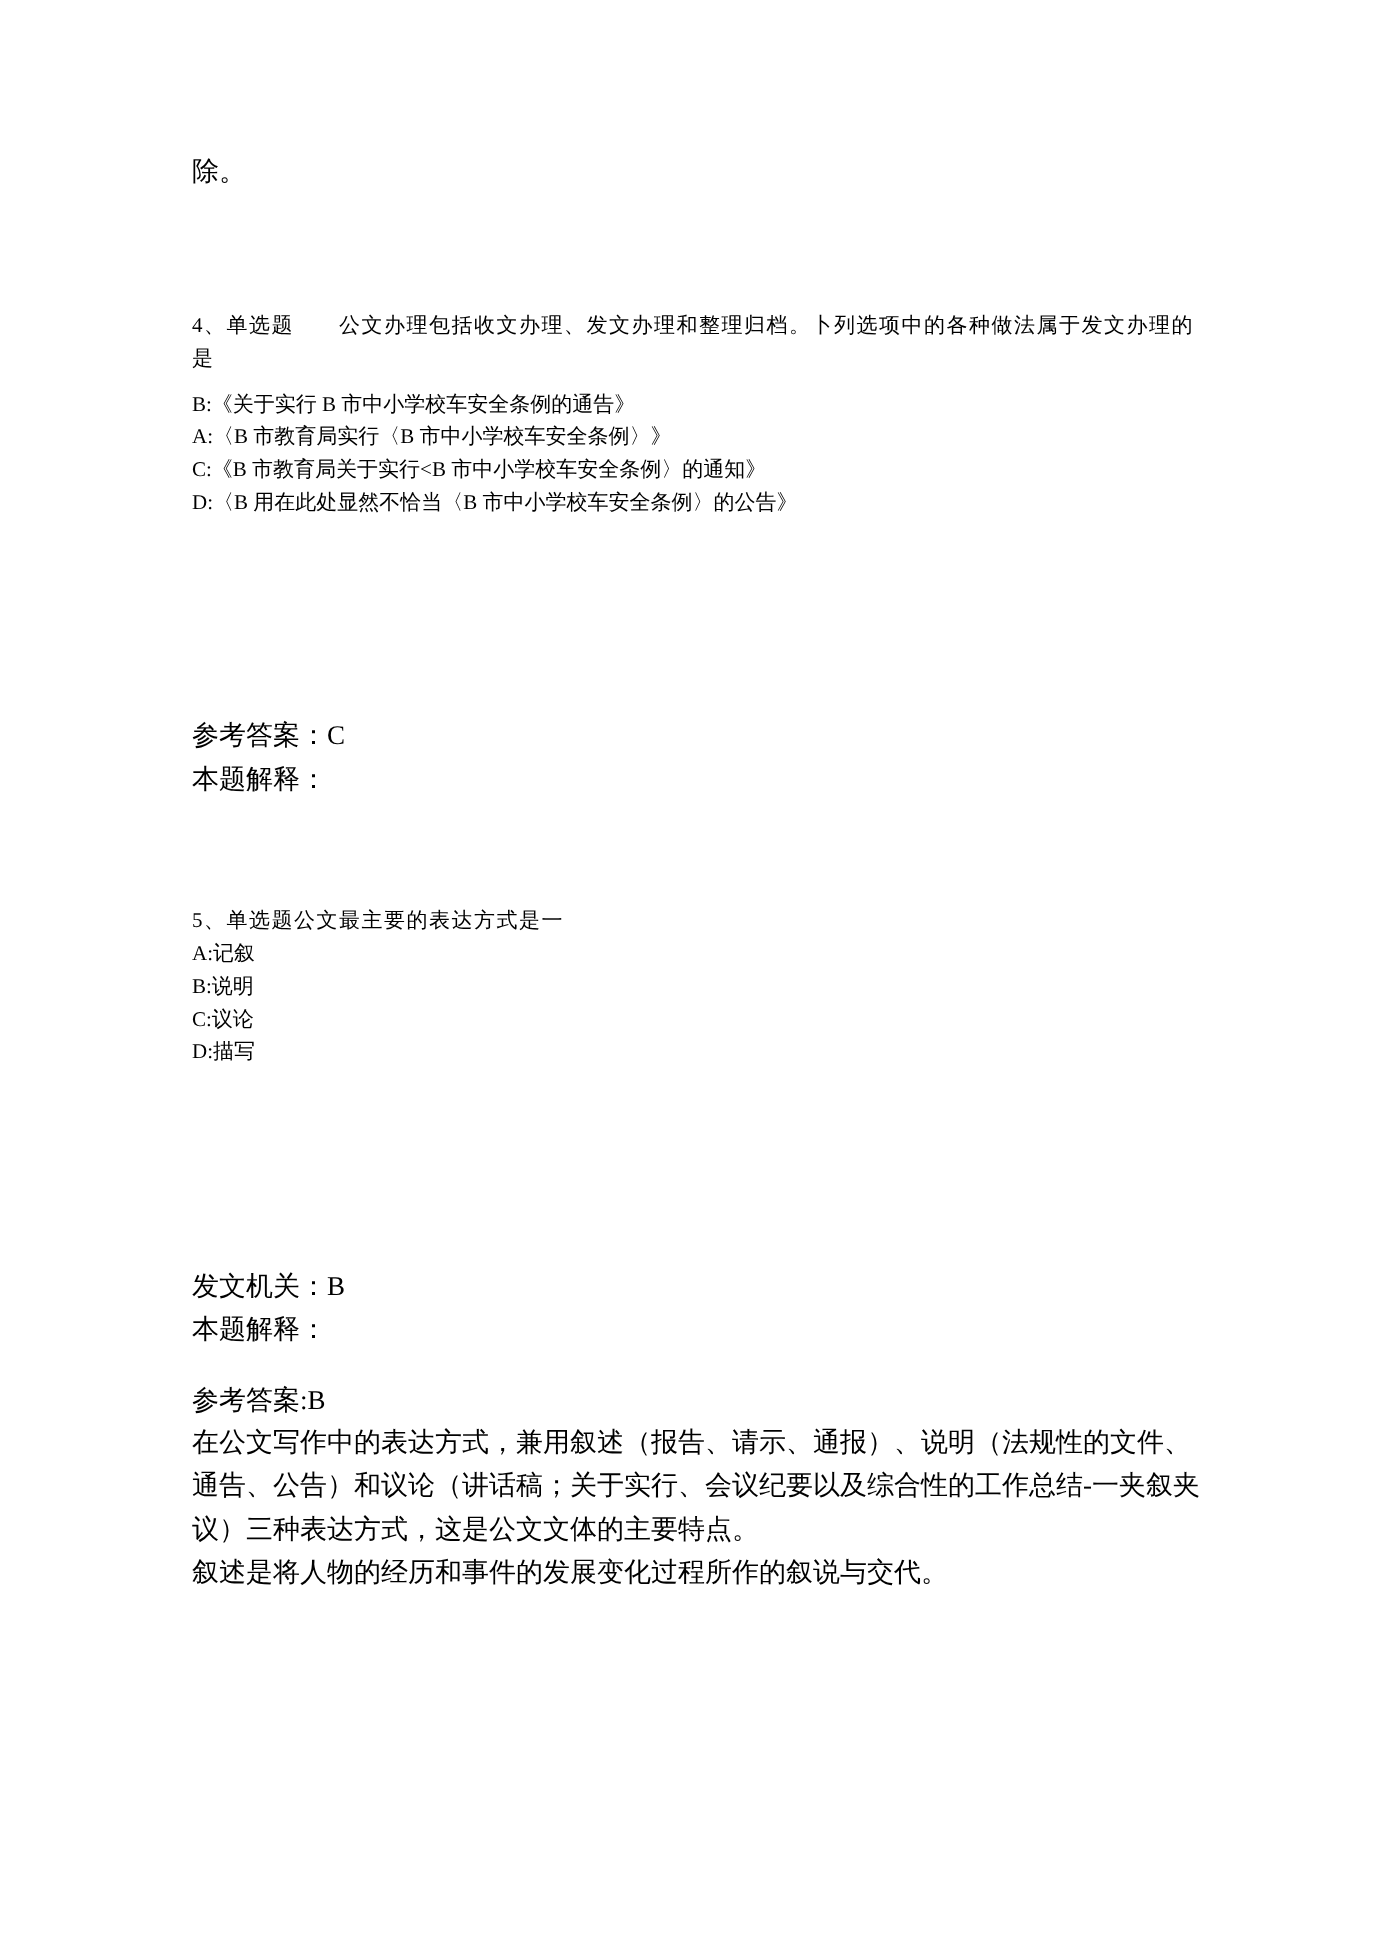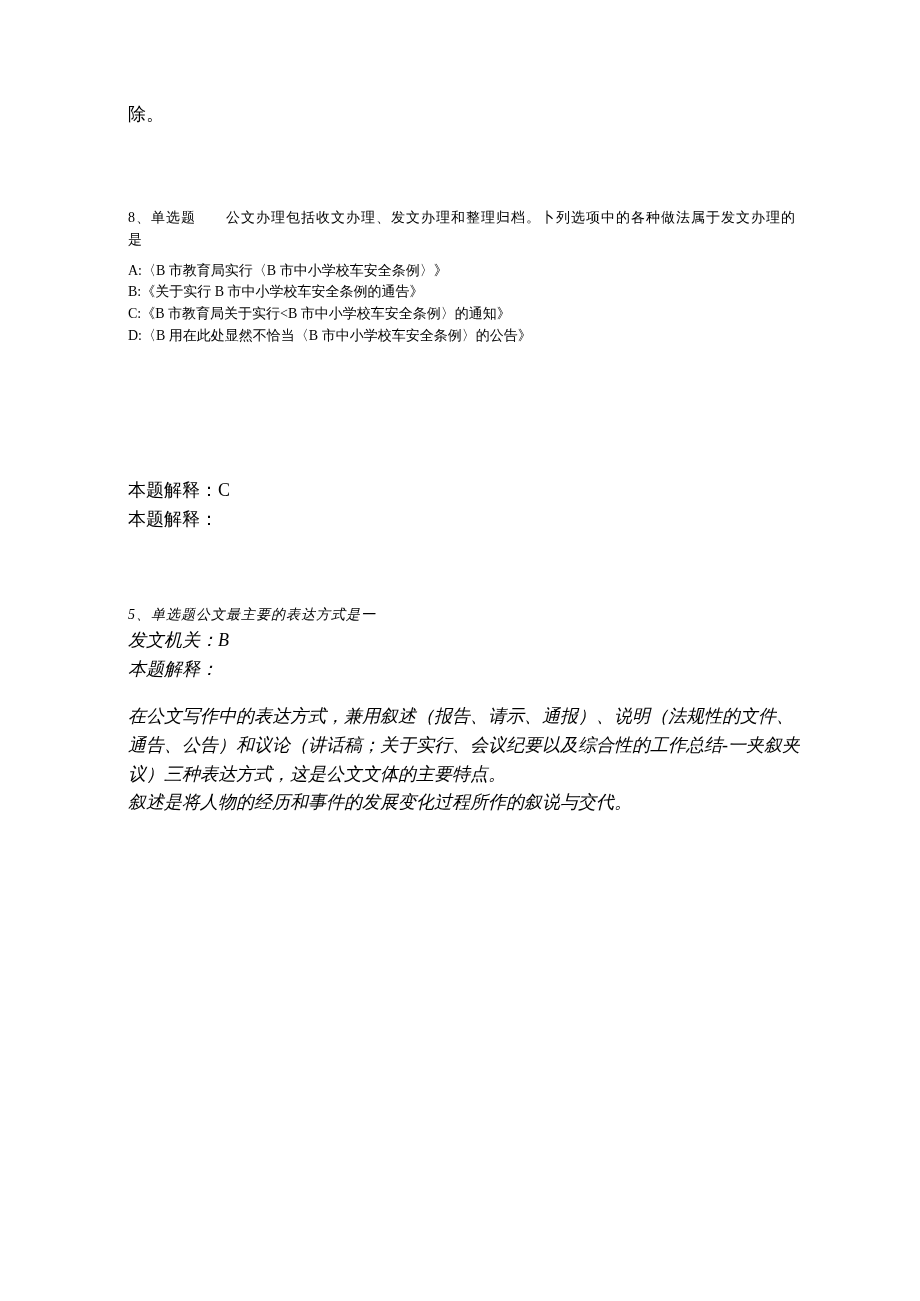--- a/index.html
+++ b/index.html
@@ -31,21 +31,20 @@
     line-height: 1.55;
     margin-top: 8px;
     margin-bottom: 130px;
   }
   .q4-answer {
     font-size: 18px;
     line-height: 1.6;
   }
   .q5-block {
     margin-top: 70px;
-    font-style: italic;
   }
   .q5-stem {
     font-size: 14px;
     line-height: 1.6;
     letter-spacing: 1px;
   }
   .q5-options {
     font-size: 14px;
     line-height: 1.55;
     margin-bottom: 130px;
@@ -56,38 +55,45 @@
   }
   .gap-small { height: 18px; }
 </style>
 </head>
 <body>
 
 <div class="content">
 
   <div class="q3-tail">除。</div>
 
-  <div class="q4-stem">8、单选题　　公文办理包括收文办理、发文办理和整理归档。卜列选项中的各种做法属于发文办理的是</div>
+  <div class="q4-stem">4、单选题　　公文办理包括收文办理、发文办理和整理归档。卜列选项中的各种做法属于发文办理的是</div>
   <div class="q4-options">
+    <div>B:《关于实行 B 市中小学校车安全条例的通告》</div>
     <div>A:〈B 市教育局实行〈B 市中小学校车安全条例〉》</div>
-    <div>B:《关于实行 B 市中小学校车安全条例的通告》</div>
     <div>C:《B 市教育局关于实行&lt;B 市中小学校车安全条例〉的通知》</div>
     <div>D:〈B 用在此处显然不恰当〈B 市中小学校车安全条例〉的公告》</div>
   </div>
 
   <div class="q4-answer">
-    <div>本题解释：C</div>
+    <div>参考答案：C</div>
     <div>本题解释：</div>
   </div>
 
   <div class="q5-block">
     <div class="q5-stem">5、单选题公文最主要的表达方式是一</div>
+    <div class="q5-options">
+      <div>A:记叙</div>
+      <div>B:说明</div>
+      <div>C:议论</div>
+      <div>D:描写</div>
+    </div>
 
     <div class="q5-answer">
       <div>发文机关：B</div>
       <div>本题解释：</div>
       <div class="gap-small"></div>
+      <div>参考答案:B</div>
       <div>在公文写作中的表达方式，兼用叙述（报告、请示、通报）、说明（法规性的文件、通告、公告）和议论（讲话稿；关于实行、会议纪要以及综合性的工作总结-一夹叙夹议）三种表达方式，这是公文文体的主要特点。</div>
       <div>叙述是将人物的经历和事件的发展变化过程所作的叙说与交代。</div>
     </div>
   </div>
 
 </div>
 
 </body></html>

